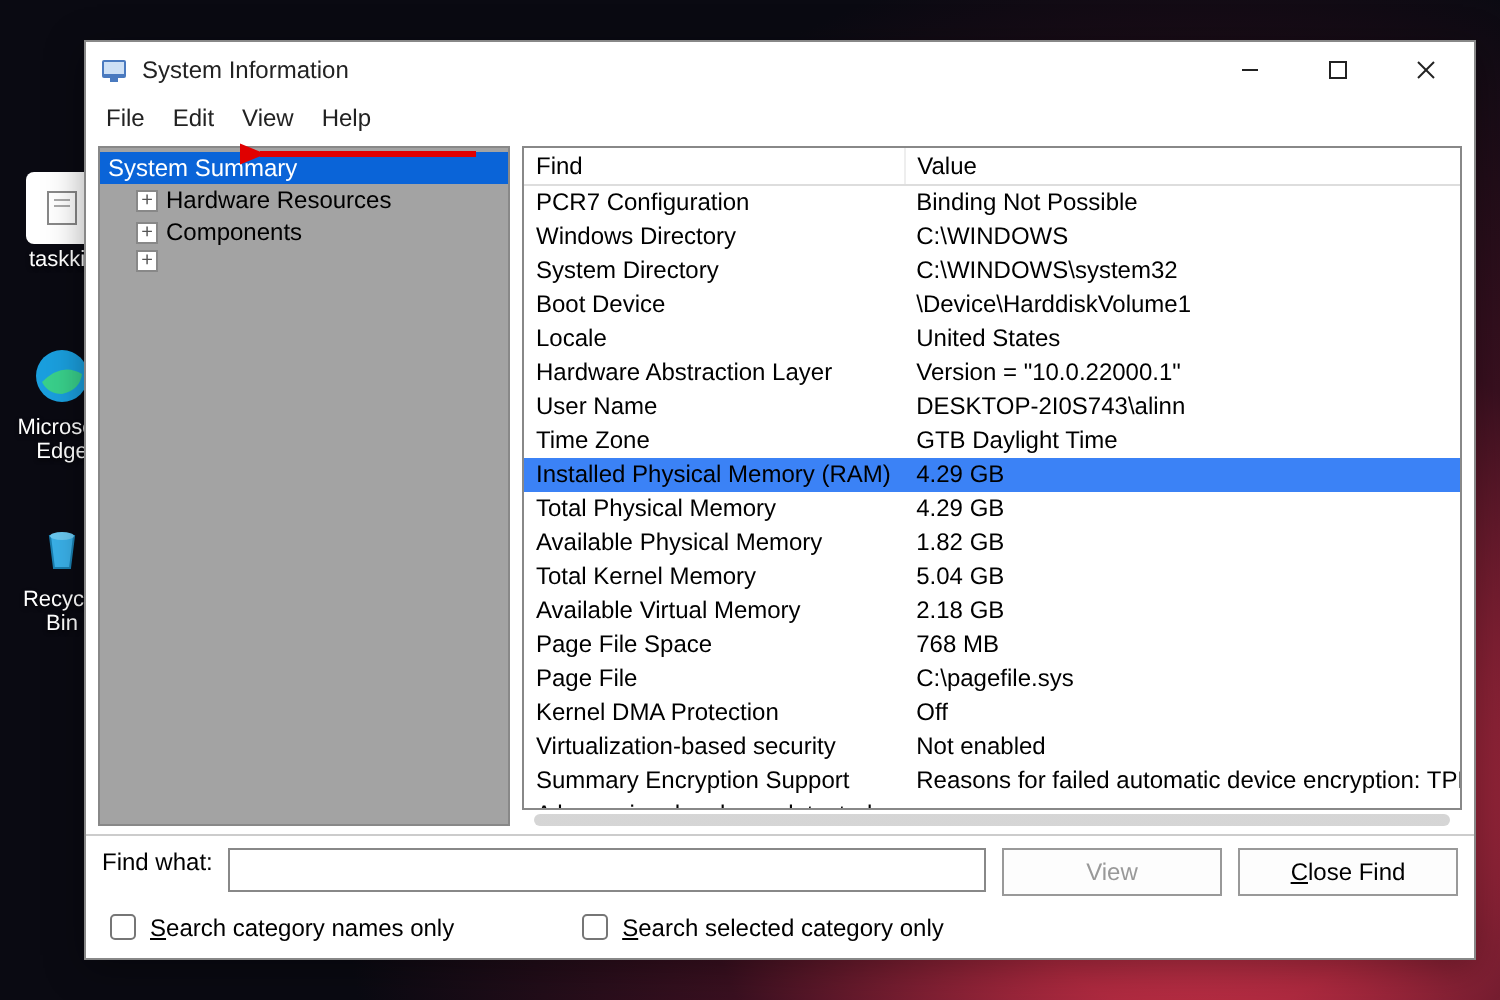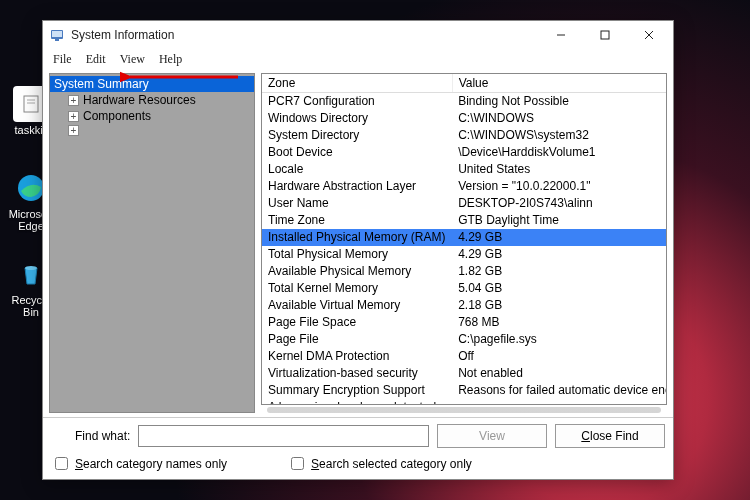--- a/index.html
+++ b/index.html
@@ -12,40 +12,40 @@
   .desk-icon {
     position: absolute; width: 54px; text-align: center;
     color: #fff; font-size: 11px; text-shadow: 0 1px 2px rgba(0,0,0,.7);
     cursor: pointer;
   }
   .desk-icon .glyph {
     width: 36px; height: 36px; margin: 0 auto 2px; border-radius: 4px;
     display: flex; align-items: center; justify-content: center;
   }
   .window {
-    position: absolute; left: 42px; top: 20px; width: 632px; height: 460px;
+    position: absolute; left: 42px; top: 20px; width: 696px; height: 460px;
     background: #fff; border: 1px solid #888; box-shadow: 0 4px 18px rgba(0,0,0,.35);
     display: flex; flex-direction: column;
   }
   .titlebar {
     height: 28px; display: flex; align-items: center; padding: 0 2px 0 6px;
     font-size: 12px; color: #222;
   }
   .titlebar .app-icon { width: 16px; height: 16px; margin-right: 6px; }
   .titlebar .title { flex: 1; }
   .win-controls { display: flex; }
   .win-btn {
     width: 44px; height: 28px; display: flex; align-items: center; justify-content: center;
     font-size: 13px; color: #222; cursor: pointer;
   }
   .menubar {
     height: 20px; display: flex; align-items: center; gap: 2px;
     padding: 0 4px; font-size: 12px; color: #222;
   }
-  .menubar span { padding: 1px 6px; cursor: pointer; font-family: Liberation Serif, serif; }
+  .menubar span { padding: 1px 6px; cursor: pointer; }
   .body-area {
     flex: 1; display: flex; gap: 6px; padding: 4px 6px 4px 6px; min-height: 0;
   }
   .tree-pane {
     width: 206px; border: 1px solid #888; background: #a3a3a3;
     font-size: 12px; padding: 2px 0; overflow: auto;
     position: relative;
   }
   .tree-row {
     display: flex; align-items: center; padding: 1px 4px; gap: 4px;
@@ -72,21 +72,21 @@
   .list-pane tr.hl td { background: #3b82f6; }
   .scroll-ind {
     height: 6px; background: linear-gradient(90deg,#888,#888);
     margin: 2px 6px 0; border-radius: 3px; opacity: .35;
   }
   .find-bar {
     border-top: 1px solid #ccc;
     padding: 6px 8px 2px; font-size: 12px;
     display: flex; flex-direction: column; gap: 6px;
   }
-  .find-row1 { display: flex; align-items: center; gap: 8px; margin-left: 24px; }
+  .find-row1 { display: flex; gap: 8px; }
   .find-row1 label { white-space: nowrap; }
   .find-input {
     flex: 1; height: 22px; border: 1px solid #888; padding: 0 4px;
     font-size: 12px; background: #fff;
   }
   .find-btn {
     width: 110px; height: 24px; border: 1px solid #999; background: #fdfdfd;
     font-size: 12px; cursor: pointer;
   }
   .find-btn:disabled { color: #999; }
@@ -187,21 +187,21 @@
           <span class="tree-indent"></span>
           <span class="tree-exp">+</span>
         </div>
       </div>
 
       <div style="flex:1;display:flex;flex-direction:column;min-width:0">
         <div class="list-pane">
           <table>
             <thead>
               <tr>
-                <th style="width:160px">Zone</th>
+                <th style="width:160px">Find</th>
                 <th>Value</th>
               </tr>
             </thead>
             <tbody id="rows">
                 <tr>
                   <td>PCR7 Configuration</td>
                   <td>Binding Not Possible</td>
                 </tr>
                 <tr>
                   <td>Windows Directory</td>

